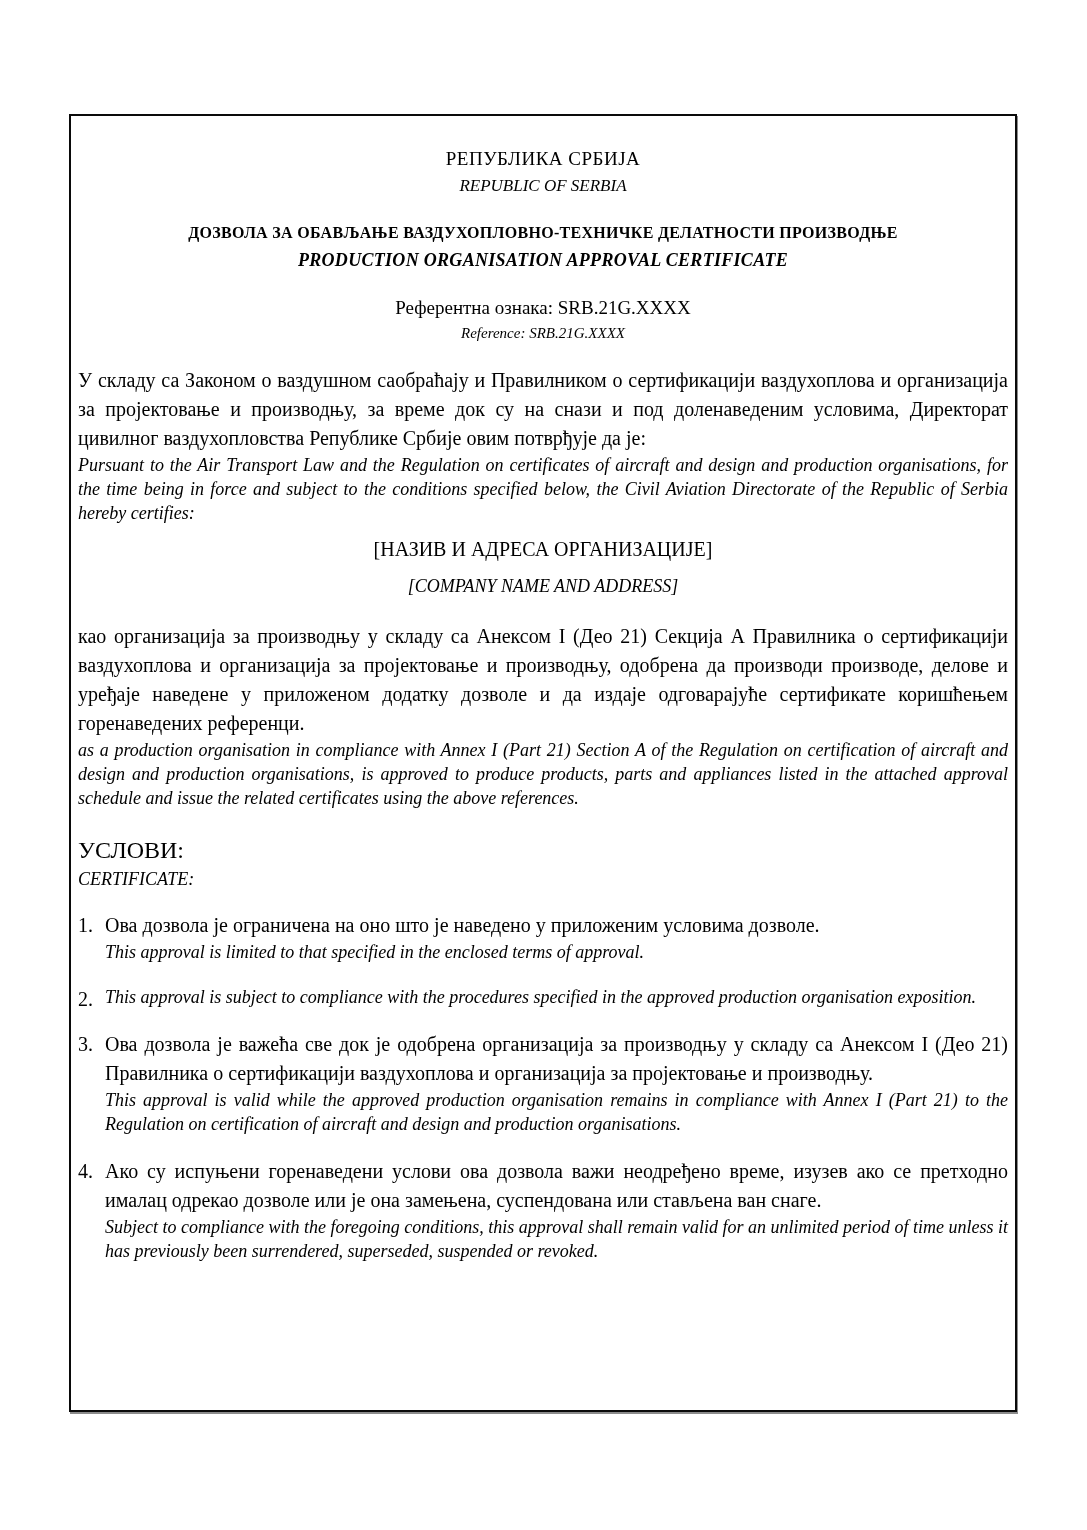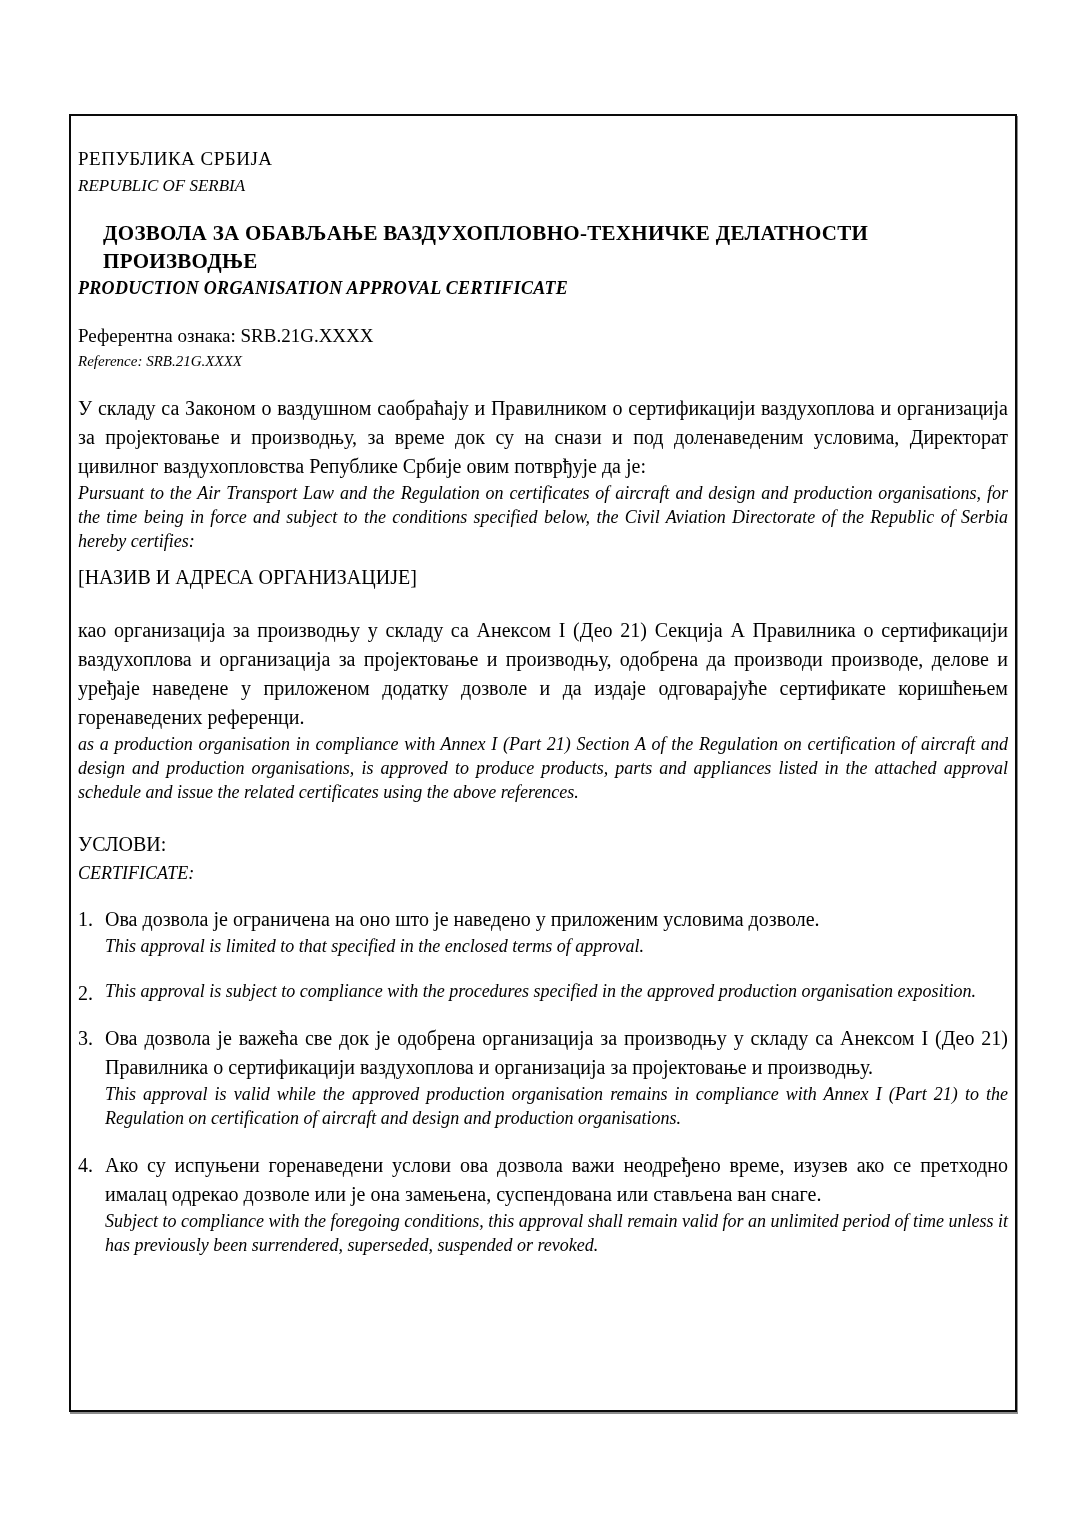--- a/index.html
+++ b/index.html
@@ -28,37 +28,37 @@
     top: 114px;
     width: 948px;
     height: 1298px;
     border: 2px solid #0a0a0a;
     box-sizing: border-box;
     box-shadow: 1px 2px 0 rgba(0,0,0,0.45);
     background: #ffffff;
     padding: 0 7px;
     overflow: hidden;
   }
-  .center { text-align: left; }
+  .center { text-align: center; }
 
   .country-cyr {
     margin-top: 30px;
     font-size: 19px;
     line-height: 26px;
     letter-spacing: 0.5px;
   }
   .country-en {
     font-size: 17px;
     line-height: 27px;
     font-style: italic;
   }
   .title-cyr {
     margin: 20px auto 0 auto;
     max-width: 880px;
-    font-size: 21px;
+    font-size: 16px;
     line-height: 28px;
     font-weight: bold;
     letter-spacing: 0.3px;
   }
   .title-en {
     font-size: 18px;
     line-height: 27px;
     font-weight: bold;
     font-style: italic;
     letter-spacing: 0.3px;
@@ -94,21 +94,21 @@
   }
   .company-en {
     margin-top: 10px;
     font-size: 18px;
     line-height: 24px;
     font-style: italic;
   }
   .approval-block { margin-top: 24px; }
   .conditions-heading-cyr {
     margin-top: 26px;
-    font-size: 20px;
+    font-size: 24px;
     line-height: 29px;
   }
   .conditions-heading-en {
     font-size: 18px;
     line-height: 28px;
     font-style: italic;
   }
   .conditions-list {
     list-style: none;
     margin: 18px 0 0 0;
@@ -140,20 +140,21 @@
     <div class="title-cyr center">ДОЗВОЛА ЗА ОБАВЉАЊЕ ВАЗДУХОПЛОВНО-ТЕХНИЧКЕ ДЕЛАТНОСТИ ПРОИЗВОДЊЕ</div>
     <div class="title-en center">PRODUCTION ORGANISATION APPROVAL CERTIFICATE</div>
 
     <div class="ref-cyr center">Референтна ознака: SRB.21G.XXXX</div>
     <div class="ref-en center">Reference: SRB.21G.XXXX</div>
 
     <div class="intro-block">
       <p class="para-cyr">У складу са Законом о ваздушном саобраћају и Правилником о сертификацији ваздухоплова и организација за пројектовање и производњу, за време док су на снази и под доленаведеним условима, Директорат цивилног ваздухопловства Републике Србије овим потврђује да је:</p>
       <p class="para-en">Pursuant to the Air Transport Law and the Regulation on certificates of aircraft and design and production organisations, for the time being in force and subject to the conditions specified below, the Civil Aviation Directorate of the Republic of Serbia hereby certifies:</p>
       <div class="company-cyr center">[НАЗИВ И АДРЕСА ОРГАНИЗАЦИЈЕ]</div>
+      <div class="company-en center">[COMPANY NAME AND ADDRESS]</div>
     </div>
 
     <div class="approval-block">
       <p class="para-cyr">као организација за производњу у складу са Анексом I (Део 21) Секција А Правилника о сертификацији ваздухоплова и организација за пројектовање и производњу, одобрена да производи производе, делове и уређаје наведене у приложеном додатку дозволе и да издаје одговарајуће сертификате коришћењем горенаведених референци.</p>
       <p class="para-en">as a production organisation in compliance with Annex I (Part 21) Section A of the Regulation on certification of aircraft and design and production organisations, is approved to produce products, parts and appliances listed in the attached approval schedule and issue the related certificates using the above references.</p>
     </div>
 
     <div class="conditions-heading-cyr">УСЛОВИ:</div>
     <div class="conditions-heading-en">CERTIFICATE:</div>
 

